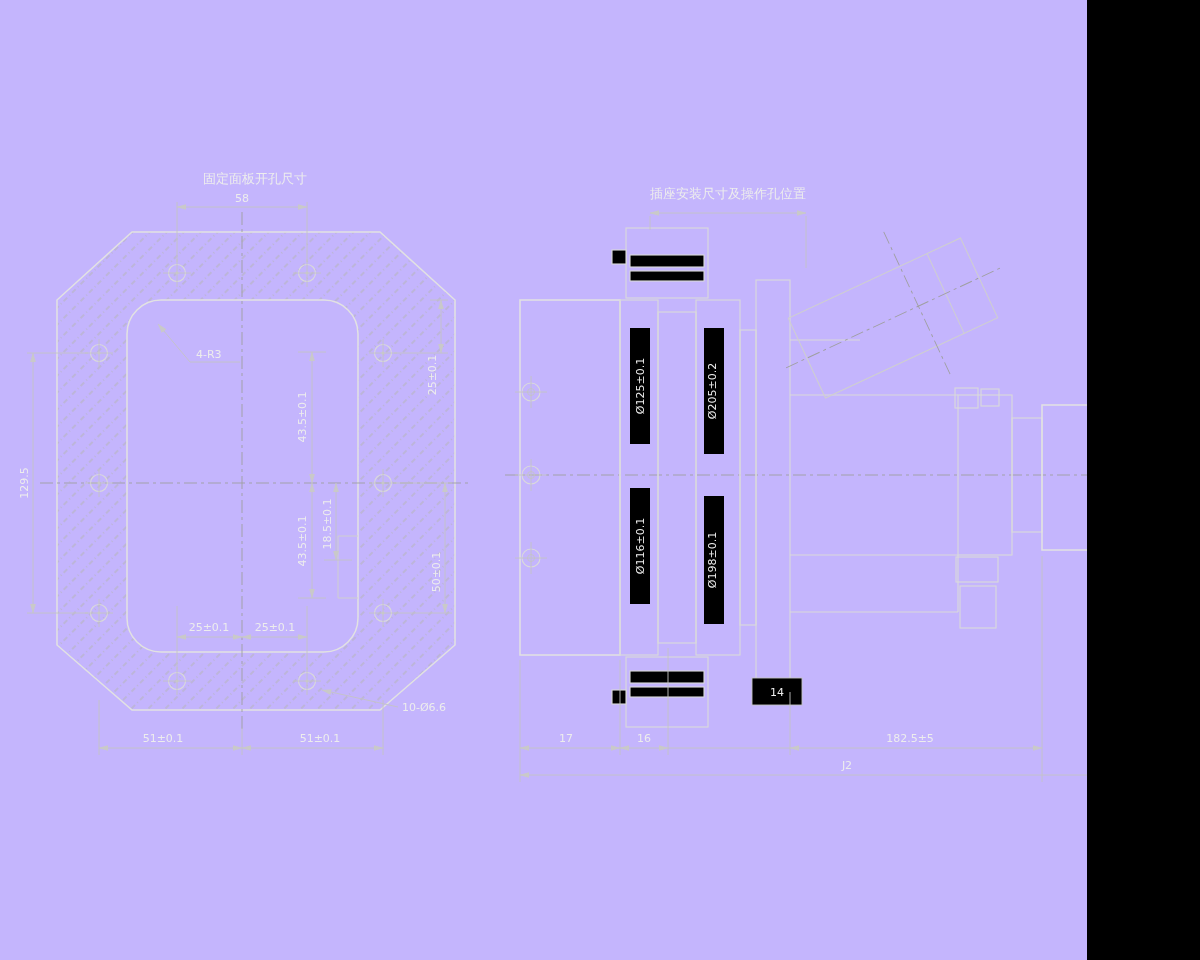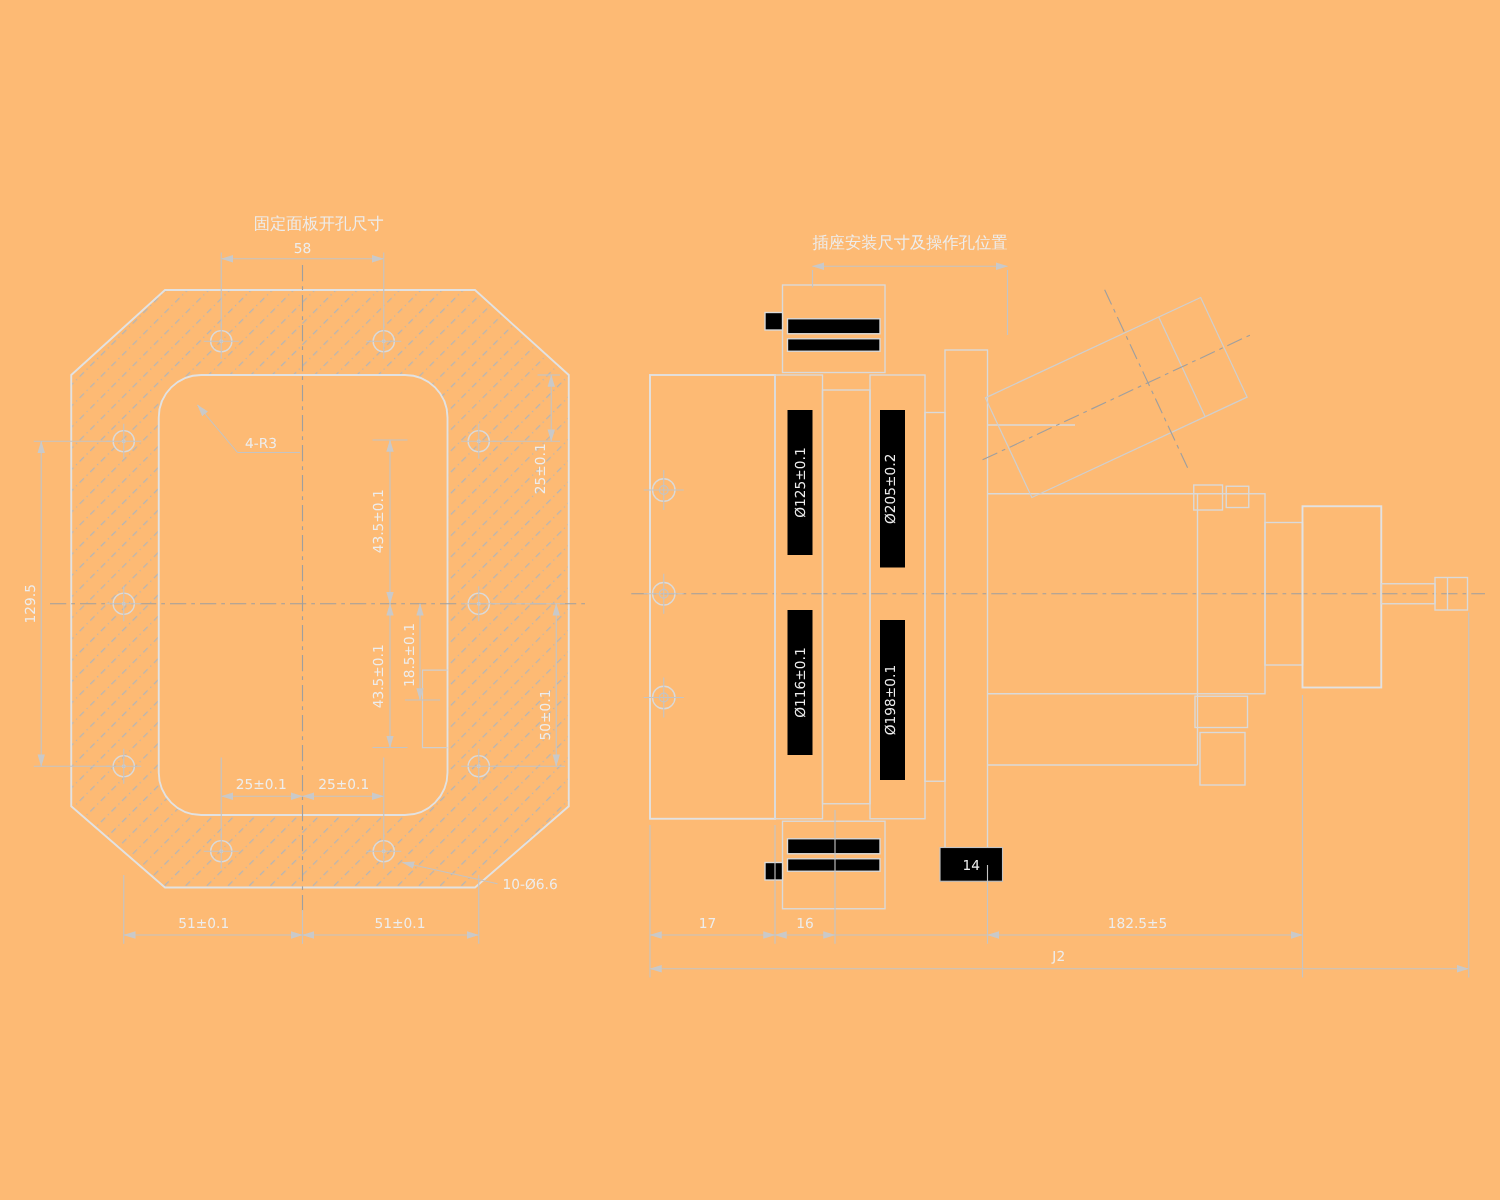--- a/index.html
+++ b/index.html
@@ -1,16 +1,16 @@
 <!DOCTYPE html>
 <html><head>
 <meta charset="utf-8">
 <style>
   html,body{margin:0;padding:0;background:#000;}
-  .stage{position:relative;width:1200px;height:960px;background:#fdba74;overflow:hidden;}
+  .stage{position:relative;width:1087px;height:960px;background:#c4b5fd;overflow:hidden;}
   svg{display:block;}
   .o  {stroke:#e2e2e2;stroke-width:1.5;fill:none;}
   .o2 {stroke:#dadada;stroke-width:1.1;fill:none;}
   .l  {stroke:#cfcfcf;stroke-width:1;fill:none;}
   .d  {stroke:#c4c4c4;stroke-width:.9;fill:none;}
   .cl {stroke:#9f9f9f;stroke-width:.9;fill:none;stroke-dasharray:13 4 3 4;}
   .blk{fill:#000;}
   .t  {fill:#ededed;font:11px "DejaVu Sans",sans-serif;}
   .tt {fill:#ededed;font:13px "DejaVu Sans",sans-serif;}
 </style>

